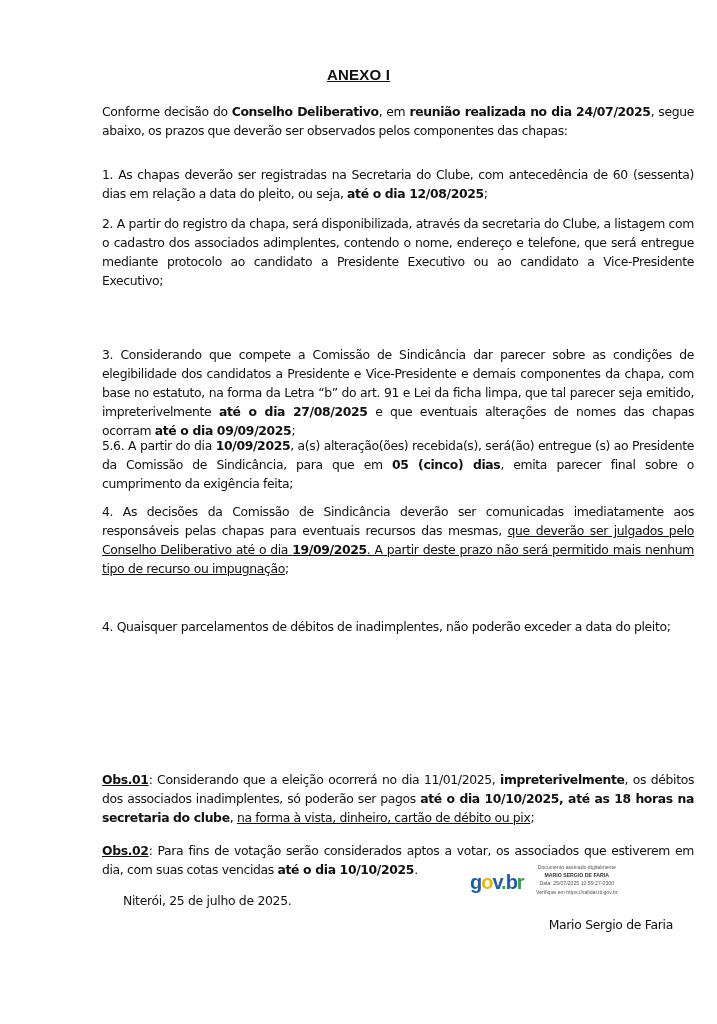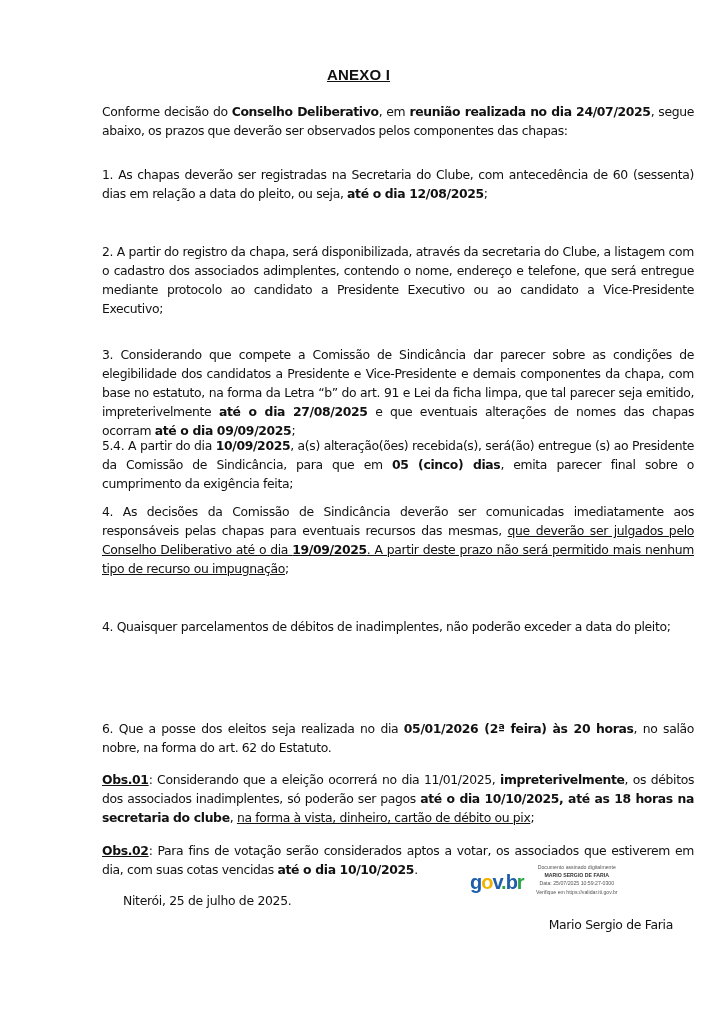--- a/index.html
+++ b/index.html
@@ -8,21 +8,21 @@
   .page { position: absolute; left: 0; top: 0; width: 717px; height: 1024px; }
   .title { position: absolute; top: 66px; left: 0; width: 717px; text-align: center;
            font-family: "Liberation Sans", sans-serif; font-weight: bold; font-size: 15px;
            text-decoration: underline; letter-spacing: 0.2px; }
   .para { position: absolute; left: 81px; width: 592px; font-size: 12.4px; line-height: 19px;
           text-align: justify; letter-spacing: -0.35px; margin-left: 21px; }
   .para b { font-weight: bold; }
   .u { text-decoration: underline; }
   .p0 { top: 102px; }
   .p1 { top: 165px; }
-  .p2 { top: 242px; }
+  .p2 { top: 214px; }
   .p3 { top: 345px; }
   .p31 { top: 436px; }
   .p4 { top: 502px; }
   .p5 { top: 617px; }
   .p51 { top: 656px; }
   .p6 { top: 719px; }
   .obs1 { top: 770px; }
   .obs2 { top: 841px; }
   .place { position: absolute; left: 123px; top: 893px; font-size: 12.4px; letter-spacing: -0.3px; }
   .signer { position: absolute; right: 44px; top: 912px; text-align: right; font-size: 12.4px;
@@ -48,28 +48,27 @@
   <div class="title">ANEXO I</div>
 
   <div class="para p0"><span>Conforme decisão do </span><b>Conselho Deliberativo</b><span>, em </span><b>reunião realizada no dia 24/07/2025</b><span>, segue abaixo, os prazos que deverão ser observados pelos componentes das chapas:</span></div>
 
   <div class="para p1"><span>1. As chapas deverão ser registradas na Secretaria do Clube, com antecedência de 60 (sessenta) dias em relação a data do pleito, ou seja, </span><b>até o dia 12/08/2025</b><span>;</span></div>
 
   <div class="para p2"><span>2. A partir do registro da chapa, será disponibilizada, através da secretaria do Clube, a listagem com o cadastro dos associados adimplentes, contendo o nome, endereço e telefone, que será entregue mediante protocolo ao candidato a Presidente Executivo ou ao candidato a Vice-Presidente Executivo;</span></div>
 
   <div class="para p3"><span>3. Considerando que compete a Comissão de Sindicância dar parecer sobre as condições de elegibilidade dos candidatos a Presidente e Vice-Presidente e demais componentes da chapa, com base no estatuto, na forma da Letra “b” do art. 91 e Lei da ficha limpa, que tal parecer seja emitido, impreterivelmente </span><b>até o dia 27/08/2025</b><span> e que eventuais alterações de nomes das chapas ocorram </span><b>até o dia 09/09/2025</b><span>;</span></div>
 
-  <div class="para p31"><span>5.4. A partir do dia </span><b>10/09/2025</b><span>, a(s) alteração(ões) recebida(s), será(ão) entregue (s) ao Presidente da Comissão de Sindicância, para que em </span><b>05 (cinco) dias</b><span>, emita parecer final sobre o cumprimento da exigência feita;</span></div>
+  <div class="para p31"><span>5.6. A partir do dia </span><b>10/09/2025</b><span>, a(s) alteração(ões) recebida(s), será(ão) entregue (s) ao Presidente da Comissão de Sindicância, para que em </span><b>05 (cinco) dias</b><span>, emita parecer final sobre o cumprimento da exigência feita;</span></div>
 
   <div class="para p4"><span>4. As decisões da Comissão de Sindicância deverão ser comunicadas imediatamente aos responsáveis pelas chapas para eventuais recursos das mesmas, </span><span class="u">que deverão ser julgados pelo Conselho Deliberativo até o dia </span><b class="u">19/09/2025</b><span class="u">. A partir deste prazo não será permitido mais nenhum tipo de recurso ou impugnação</span><span>;</span></div>
 
   <div class="para p5"><span>4. Quaisquer parcelamentos de débitos de inadimplentes, não poderão exceder a data do pleito;</span></div>
 
 
-  <div class="para p6"><span>6. Que a posse dos eleitos seja realizada no dia </span><b>05/01/2026 (2ª feira) às 20 horas</b><span>, no salão nobre, na forma do art. 62 do Estatuto.</span></div>
 
   <div class="para obs1"><b class="u">Obs.01</b><span>: Considerando que a eleição ocorrerá no dia 11/01/2025, </span><b>impreterivelmente</b><span>, os débitos dos associados inadimplentes, só poderão ser pagos </span><b>até o dia 10/10/2025, até as 18 horas na secretaria do clube</b><span>, </span><span class="u">na forma à vista, dinheiro, cartão de débito ou pix</span><span>;</span></div>
 
   <div class="para obs2"><b class="u">Obs.02</b><span>: Para fins de votação serão considerados aptos a votar, os associados que estiverem em dia, com suas cotas vencidas </span><b>até o dia 10/10/2025</b><span>.</span></div>
 
   <div class="stamp">
     <div class="govbr"><span class="g">g</span><span class="o">o</span><span class="v">v</span><span class="dot">.</span><span class="b">b</span><span class="r">r</span></div>
     <div class="stamp-text">
       <div>Documento assinado digitalmente</div>
       <div class="name">MARIO SERGIO DE FARIA</div>

